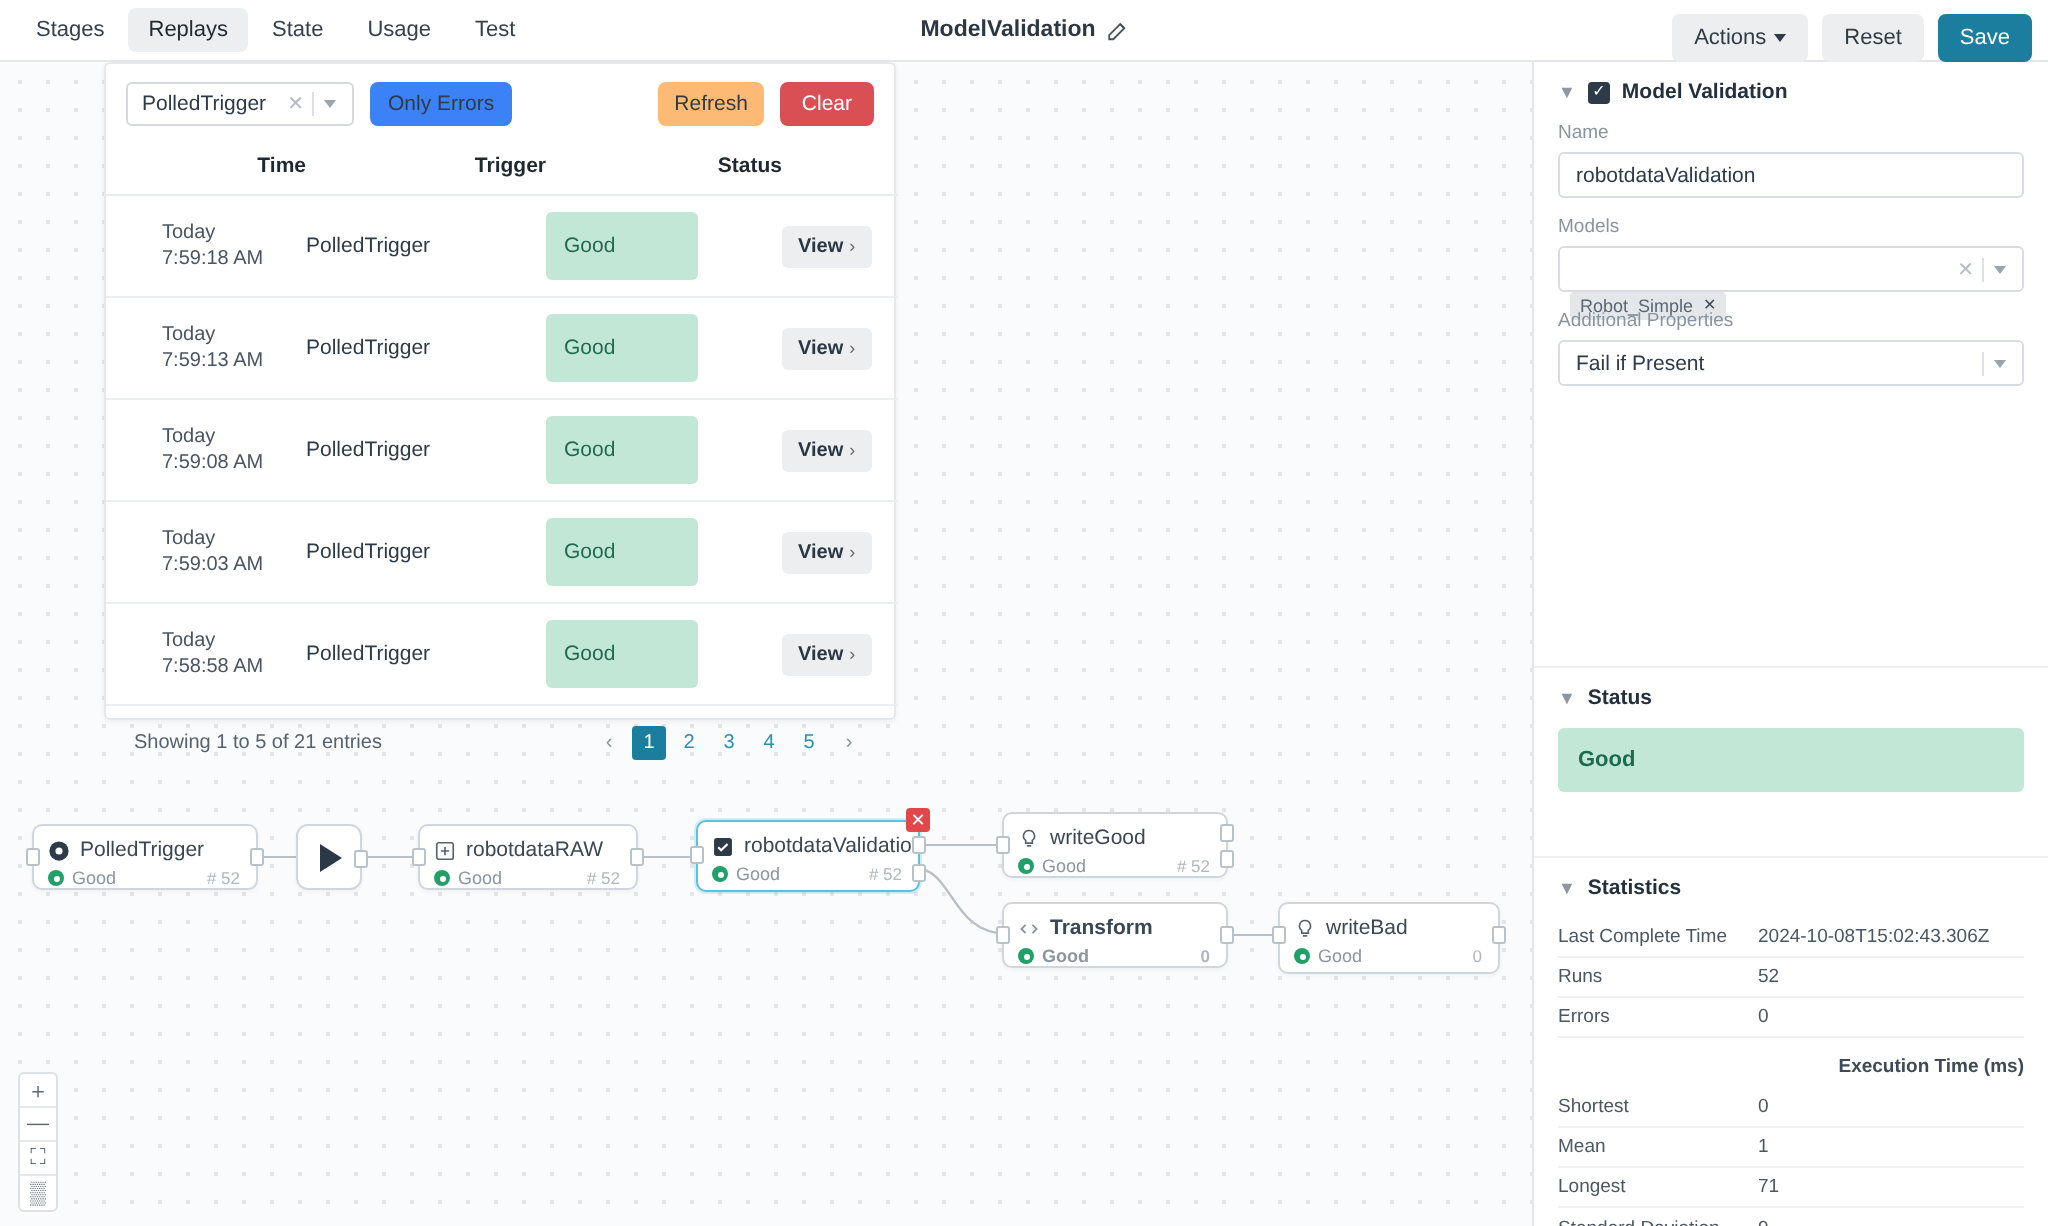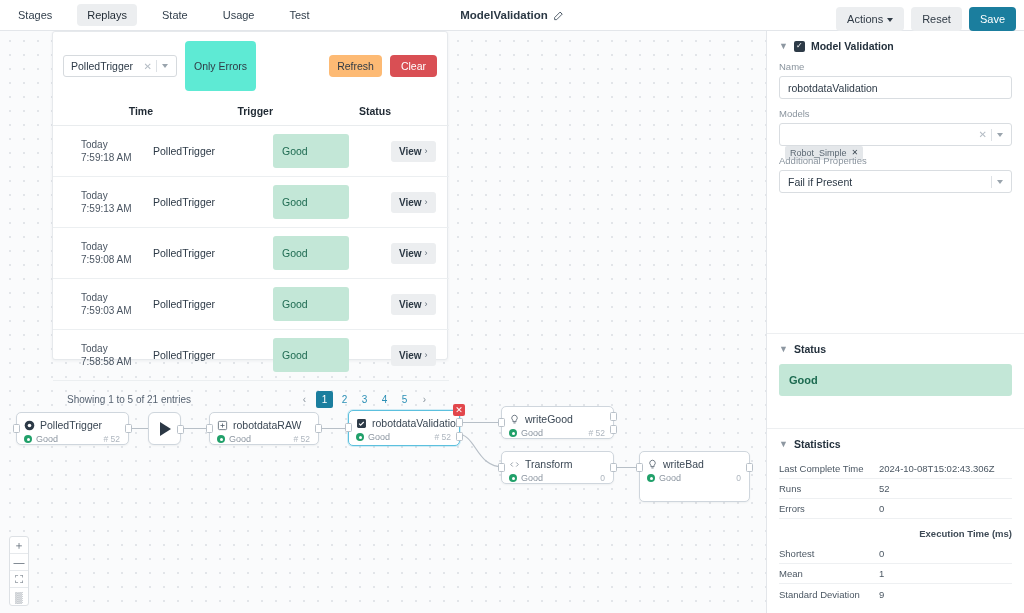--- a/index.html
+++ b/index.html
@@ -16,21 +16,21 @@
     background: #fff;
   }
 
   
   .topbar {
     position: absolute; left: 0; top: 0; width: 1024px; height: 31px;
     background: #ffffff;
     border-bottom: 1px solid #e3e6ea;
     display: flex; align-items: center;
   }
-  .tabs { display: flex; align-items: center; padding-left: 8px; gap: 15px; }
+  .tabs { display: flex; align-items: center; padding-left: 8px; gap: 2px; }
   .tab {
     font-size: 11px; color: #33404d; padding: 5px 10px;
     border-radius: 4px; cursor: pointer; white-space: nowrap;
   }
   .tab.active { background: #eceef0; color: #1f2933; }
   .doc-title {
     position: absolute; left: 50%; transform: translateX(-50%);
     display: flex; align-items: center; gap: 5px;
     font-size: 11.5px; color: #2b3844; font-weight: 600;
   }
@@ -82,22 +82,22 @@
   }
   .select-box .val { flex: 1; }
   .sel-x { color: #b4bcc4; font-size: 10px; padding: 0 4px; cursor: pointer; }
   .sel-div { width: 1px; height: 12px; background: #dde1e5; }
   .sel-caret {
     width: 0; height: 0; margin: 0 4px 0 5px;
     border-left: 3.5px solid transparent; border-right: 3.5px solid transparent;
     border-top: 4px solid #9aa4ad; cursor: pointer;
   }
   .only-errors {
-    font-size: 10.5px; background: #5eead4; color: #303b46;
-    padding: 19px 9px; border-radius: 4px; cursor: pointer;
+    font-size: 10.5px; background: #3b82f6; color: #303b46;
+    padding: 5px 9px; border-radius: 4px; cursor: pointer;
   }
   .tb-spacer { flex: 1; }
   .btn-refresh { font-size: 10.5px; background: #fdba74; color: #303b46; padding: 5px 8px; border-radius: 4px; cursor:pointer; }
   .btn-clear { font-size: 10.5px; background: #d94f54; color: #fff; padding: 5px 11px; border-radius: 4px; cursor:pointer; }
 
   table.replay-table { width: 100%; border-collapse: collapse; table-layout: fixed; }
   table.replay-table th {
     text-align: right; font-size: 10.5px; color: #1f2933; font-weight: 700;
     padding: 6px 0 8px 0; border-bottom: 1px solid #e9ecee;
   }
@@ -472,39 +472,39 @@
         </span>
         <span class="node-title">writeGood</span>
       </div>
       <div class="node-foot">
         <span class="dot-ok"></span>
         <span class="node-status">Good</span>
         <span class="node-count"># 52</span>
       </div>
     </div>
 
-    <div class="node" style="left:501px; top:420px; width:113px; height:33px;">
+    <div class="node" style="left:501px; top:420px; width:113px; height:33px;font-weight:bold;">
       <div class="port left" style="top:11px;"></div>
       <div class="port right" style="top:11px;"></div>
       <div class="node-head">
         <span class="nicon">
           <svg viewBox="0 0 16 16" width="11" height="11" fill="none" stroke="#8a949e" stroke-width="1.3">
               <path d="M5.5 5L2.5 8l3 3M10.5 5l3 3-3 3"></path>
             </svg>
         </span>
         <span class="node-title">Transform</span>
       </div>
       <div class="node-foot">
         <span class="dot-ok"></span>
         <span class="node-status">Good</span>
         <span class="node-count">0</span>
       </div>
     </div>
 
-    <div class="node" style="left:639px; top:420px; width:111px; height:51px;">
+    <div class="node" style="left:639px; top:420px; width:111px; height:36px;">
       <div class="port left" style="top:11px;"></div>
       <div class="port right" style="top:11px;"></div>
       <div class="node-head">
         <span class="nicon">
           <svg viewBox="0 0 16 16" width="11" height="11" fill="none" stroke="#55626f" stroke-width="1.2">
               <path d="M8 1.8a4 4 0 00-2.4 7.2V11h4.8V9A4 4 0 008 1.8z"></path>
               <path d="M6.4 13h3.2"></path>
             </svg>
         </span>
         <span class="node-title">writeBad</span>
@@ -583,18 +583,22 @@
       <div class="stat-grouphead">Execution Time (ms)</div>
       <div class="stat-row">
         <span class="stat-k">Shortest</span>
         <span class="stat-v">0</span>
       </div>
       <div class="stat-row">
         <span class="stat-k">Mean</span>
         <span class="stat-v">1</span>
       </div>
       <div class="stat-row">
+        <span class="stat-k">Longest</span>
+        <span class="stat-v">71</span>
+      </div>
+      <div class="stat-row">
         <span class="stat-k">Standard Deviation</span>
         <span class="stat-v">9</span>
       </div>
     </div>
   </div>
 </div>
 
 </body></html>

